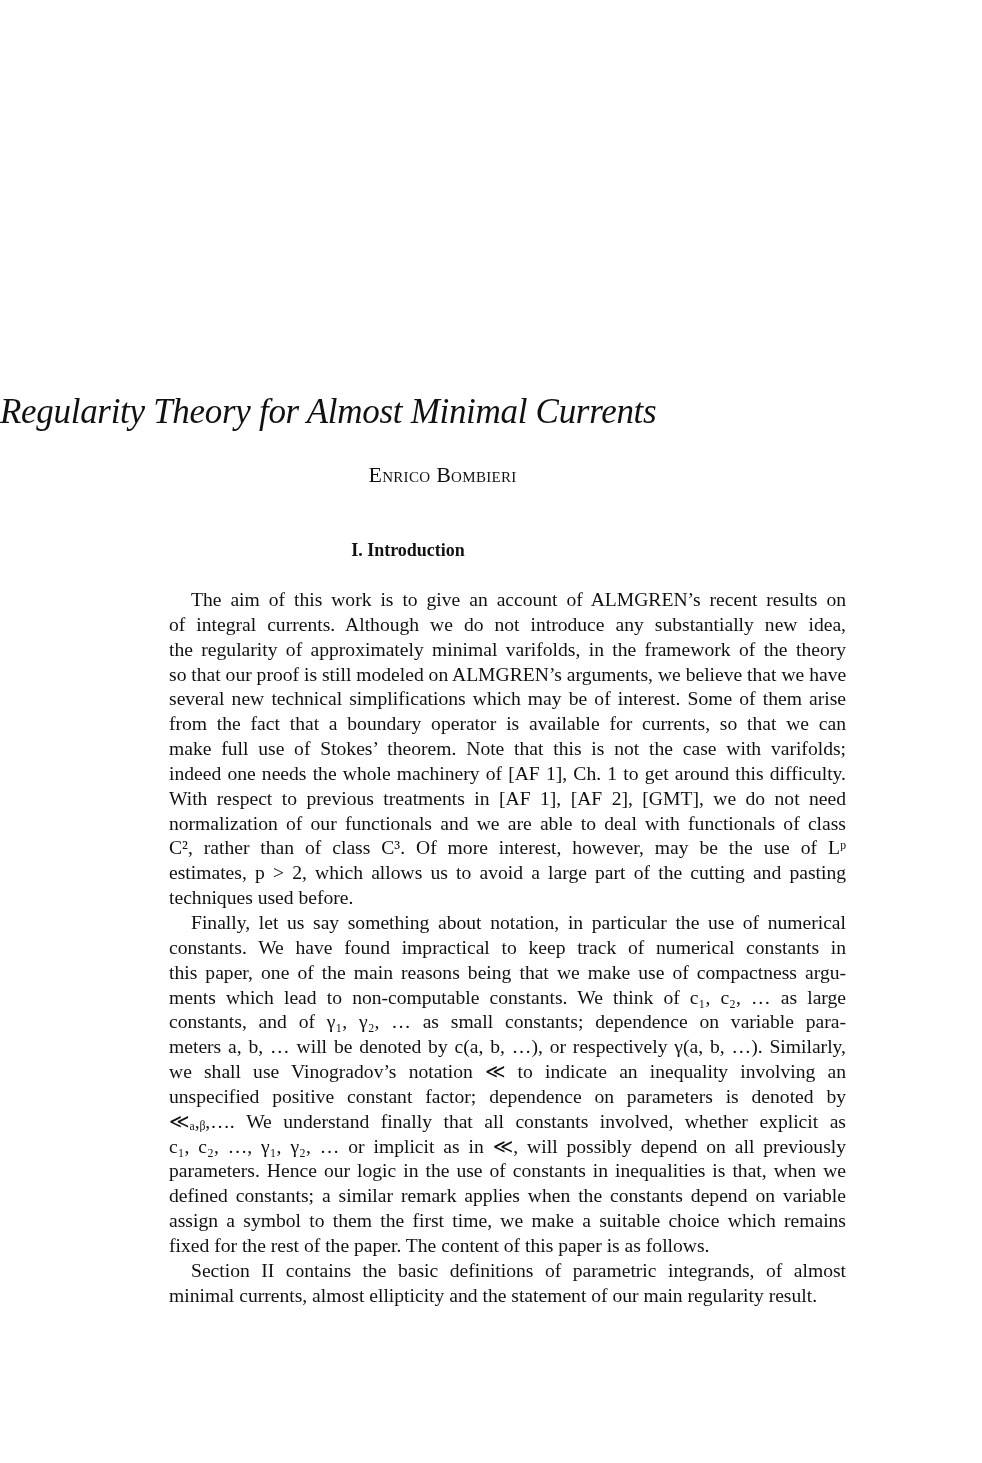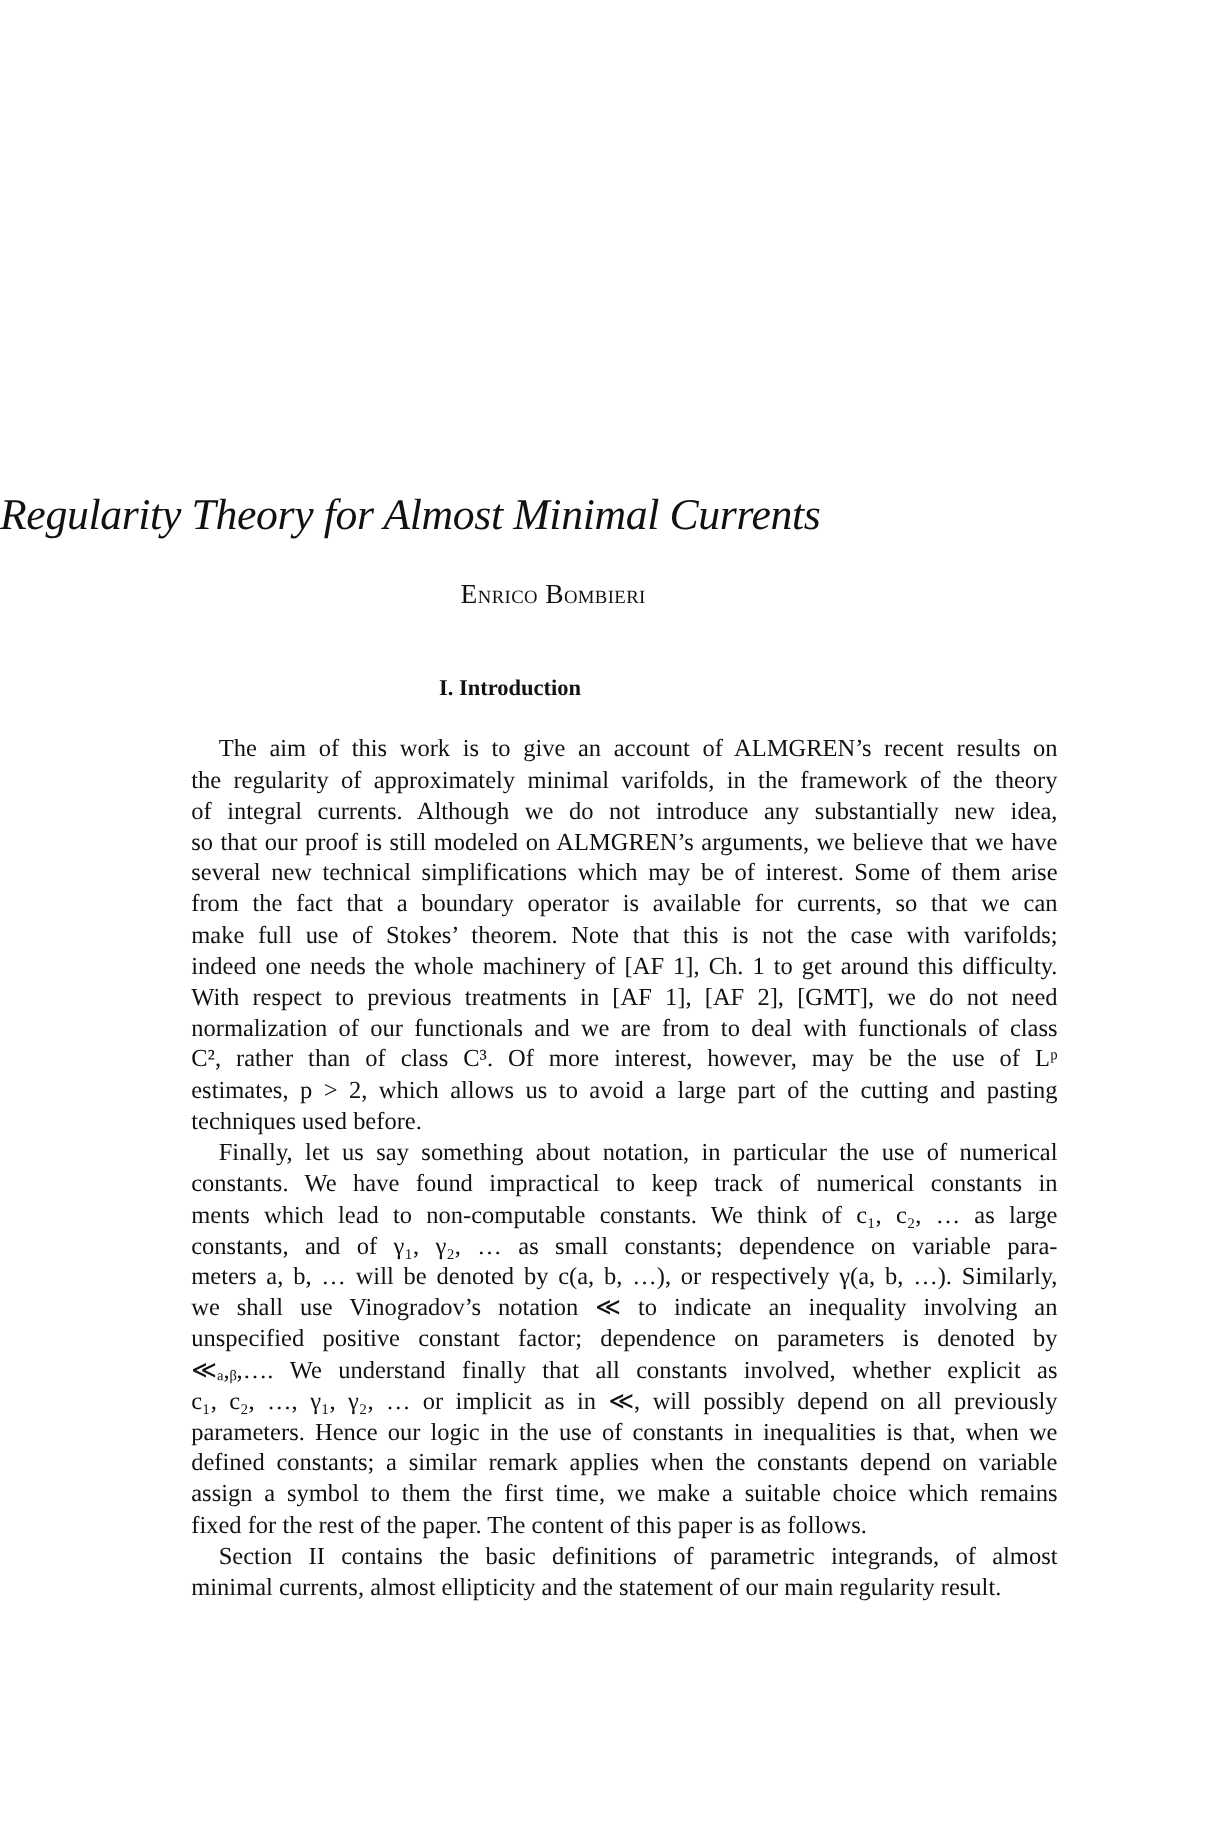--- a/index.html
+++ b/index.html
@@ -1,50 +1,51 @@
 <!DOCTYPE html>
 <html><head>
 <meta charset="utf-8">
 <style>
   html, body { margin: 0; padding: 0; background: #ffffff; }
   body { width: 982px; height: 1463px; position: relative; overflow: hidden; color: #111; font-family: "Liberation Serif", "DejaVu Serif", serif; }
   .title { position: absolute; top: 392px; left: 0; width: 982px; text-align: left; font-style: italic; font-size: 35px; letter-spacing: -0.3px; }
   .author { position: absolute; top: 462px; left: 0; width: 885px; text-align: center; font-size: 22px; font-variant: small-caps; letter-spacing: 0.3px; }
   .section { position: absolute; top: 540px; left: 0; width: 816px; text-align: center; font-weight: bold; font-size: 18px; }
   .body { position: absolute; left: 153px; width: 693px; top: 588px; font-size: 19.6px; line-height: 24.85px; }
-  .line { display: block; white-space: nowrap; text-align: justify; text-align-last: justify; height: 24.85px; }
+  .line { display: block; white-space: nowrap; text-align: justify; text-align-last: justify; height: 24.85px; margin-left: 16px; }
   .line.last { text-align-last: left; }
   .indent { padding-left: 22px; }
 </style>
 </head>
 <body>
 
 <div class="title">Regularity Theory for Almost Minimal Currents</div>
 <div class="author">Enrico Bombieri</div>
 <div class="section">I. Introduction</div>
 
 <div class="body">
   <div id="p0">
       <span class="line indent">The aim of this work is to give an account of ALMGREN’s recent results on</span>
+      <span class="line">of integral currents. Although we do not introduce any substantially new idea,</span>
       <span class="line">the regularity of approximately minimal varifolds, in the framework of the theory</span>
-      <span class="line">of integral currents. Although we do not introduce any substantially new idea,</span>
       <span class="line">so that our proof is still modeled on ALMGREN’s arguments, we believe that we have</span>
       <span class="line">several new technical simplifications which may be of interest. Some of them arise</span>
       <span class="line">from the fact that a boundary operator is available for currents, so that we can</span>
       <span class="line">make full use of Stokes’ theorem. Note that this is not the case with varifolds;</span>
       <span class="line">indeed one needs the whole machinery of [AF 1], Ch. 1 to get around this difficulty.</span>
       <span class="line">With respect to previous treatments in [AF 1], [AF 2], [GMT], we do not need</span>
-      <span class="line">normalization of our functionals and we are from to deal with functionals of class</span>
+      <span class="line">normalization of our functionals and we are able to deal with functionals of class</span>
       <span class="line">C², rather than of class C³. Of more interest, however, may be the use of Lᵖ</span>
       <span class="line">estimates, p &gt; 2, which allows us to avoid a large part of the cutting and pasting</span>
       <span class="line last">techniques used before.</span>
     </div>
   <div id="p1">
       <span class="line indent">Finally, let us say something about notation, in particular the use of numerical</span>
       <span class="line">constants. We have found impractical to keep track of numerical constants in</span>
+      <span class="line">this paper, one of the main reasons being that we make use of compactness argu-</span>
       <span class="line">ments which lead to non-computable constants. We think of c₁, c₂, … as large</span>
       <span class="line">constants, and of γ₁, γ₂, … as small constants; dependence on variable para-</span>
       <span class="line">meters a, b, … will be denoted by c(a, b, …), or respectively γ(a, b, …). Similarly,</span>
       <span class="line">we shall use Vinogradov’s notation ≪ to indicate an inequality involving an</span>
       <span class="line">unspecified positive constant factor; dependence on parameters is denoted by</span>
       <span class="line">≪ₐ,ᵦ,…. We understand finally that all constants involved, whether explicit as</span>
       <span class="line">c₁, c₂, …, γ₁, γ₂, … or implicit as in ≪, will possibly depend on all previously</span>
       <span class="line">parameters. Hence our logic in the use of constants in inequalities is that, when we</span>
       <span class="line">defined constants; a similar remark applies when the constants depend on variable</span>
       <span class="line">assign a symbol to them the first time, we make a suitable choice which remains</span>

